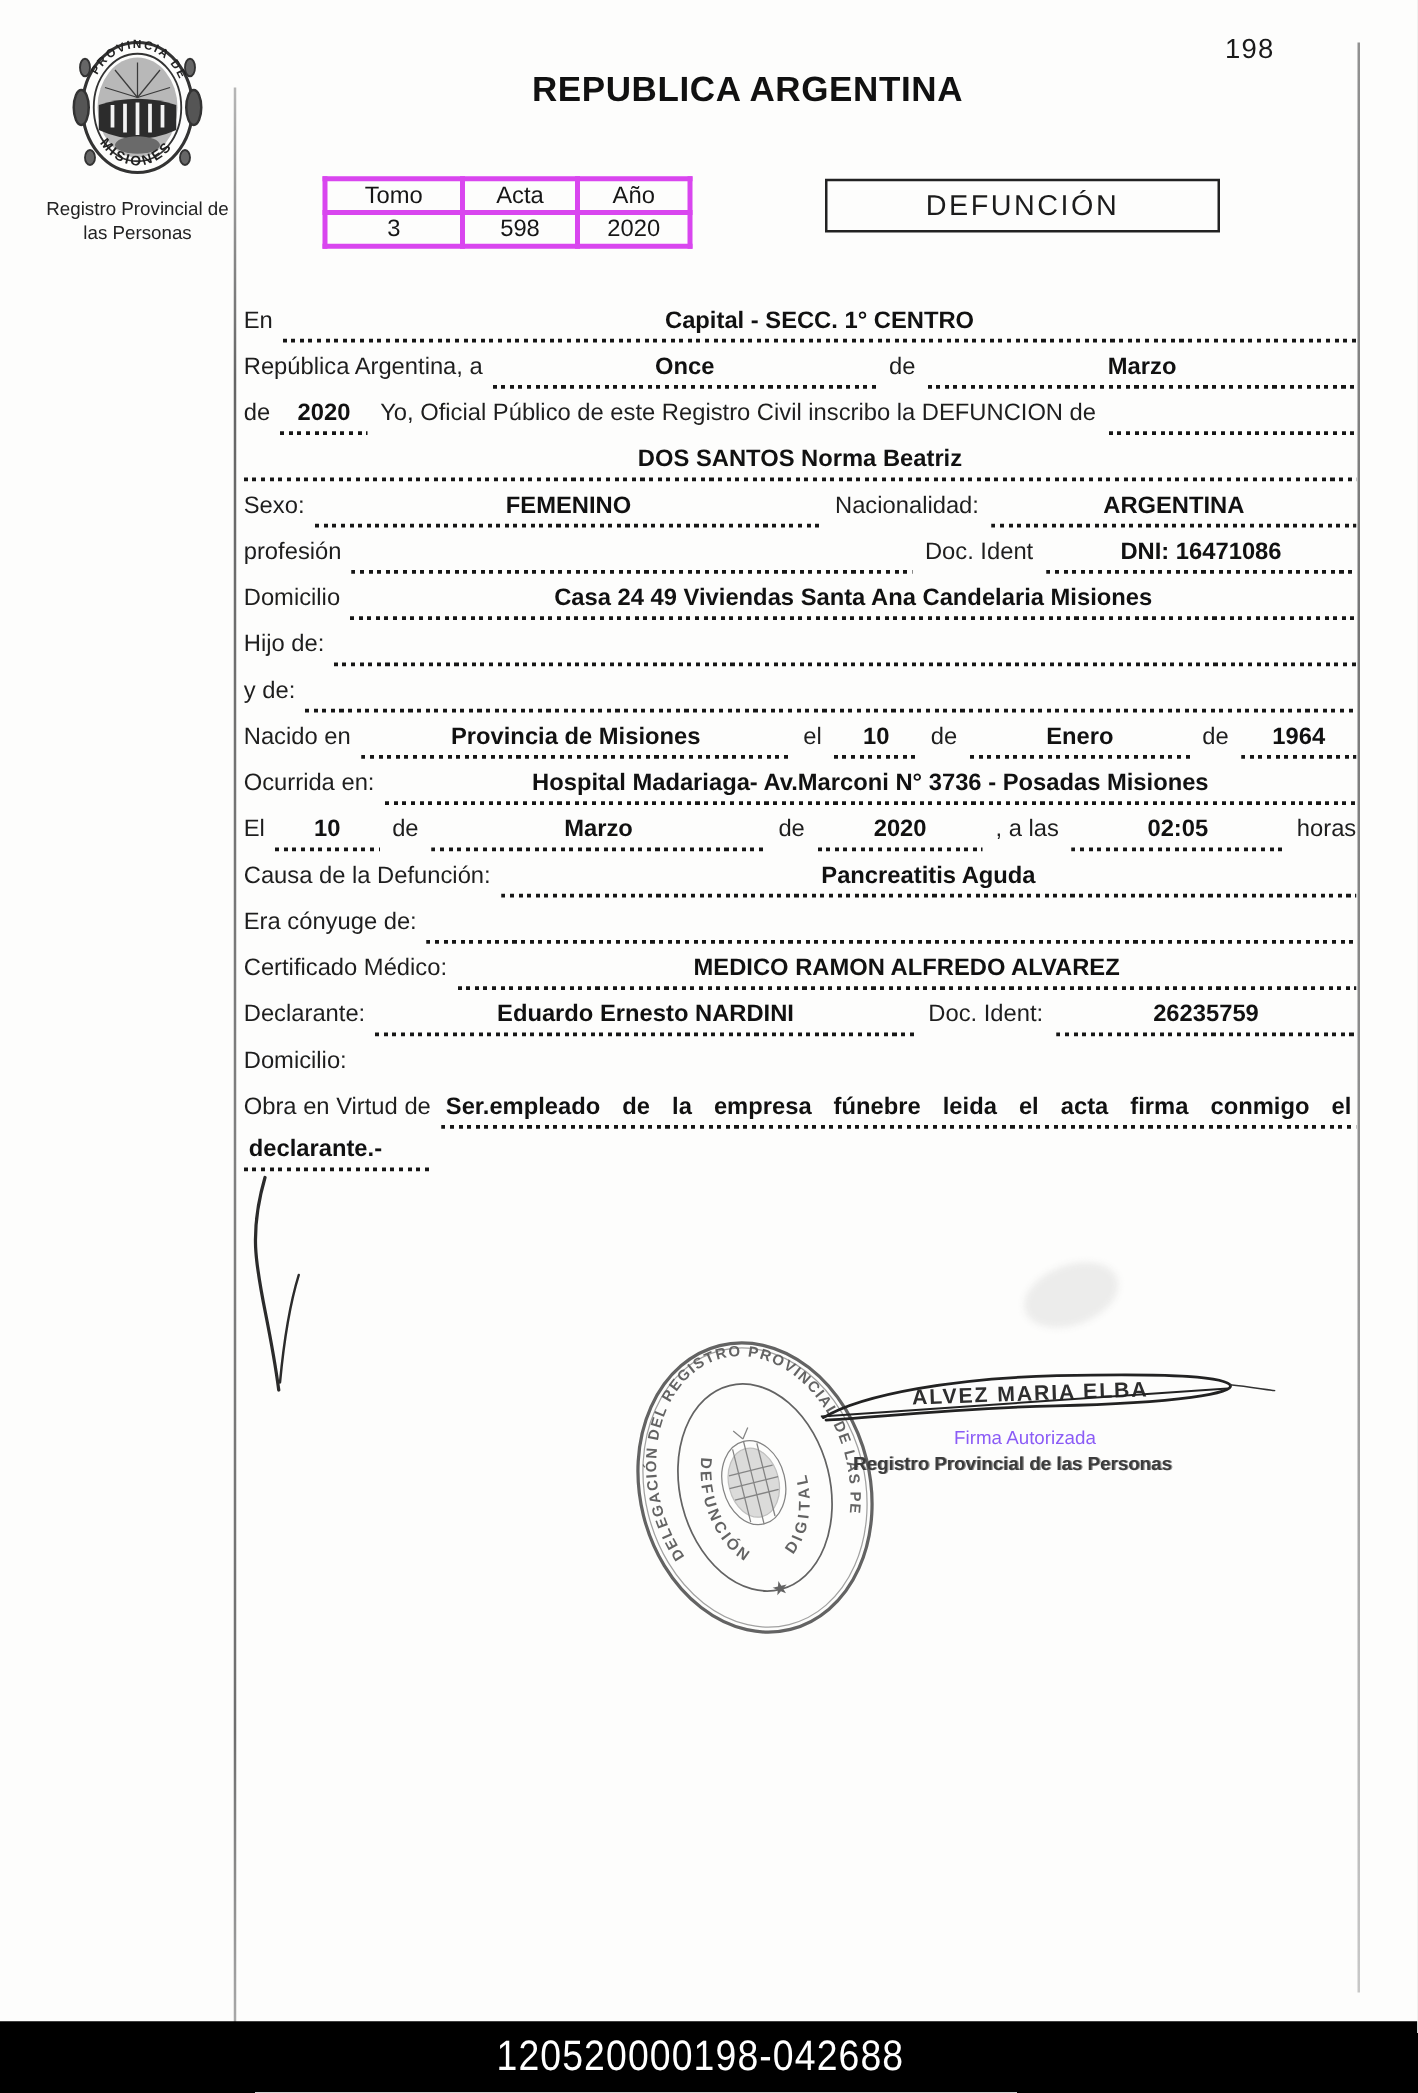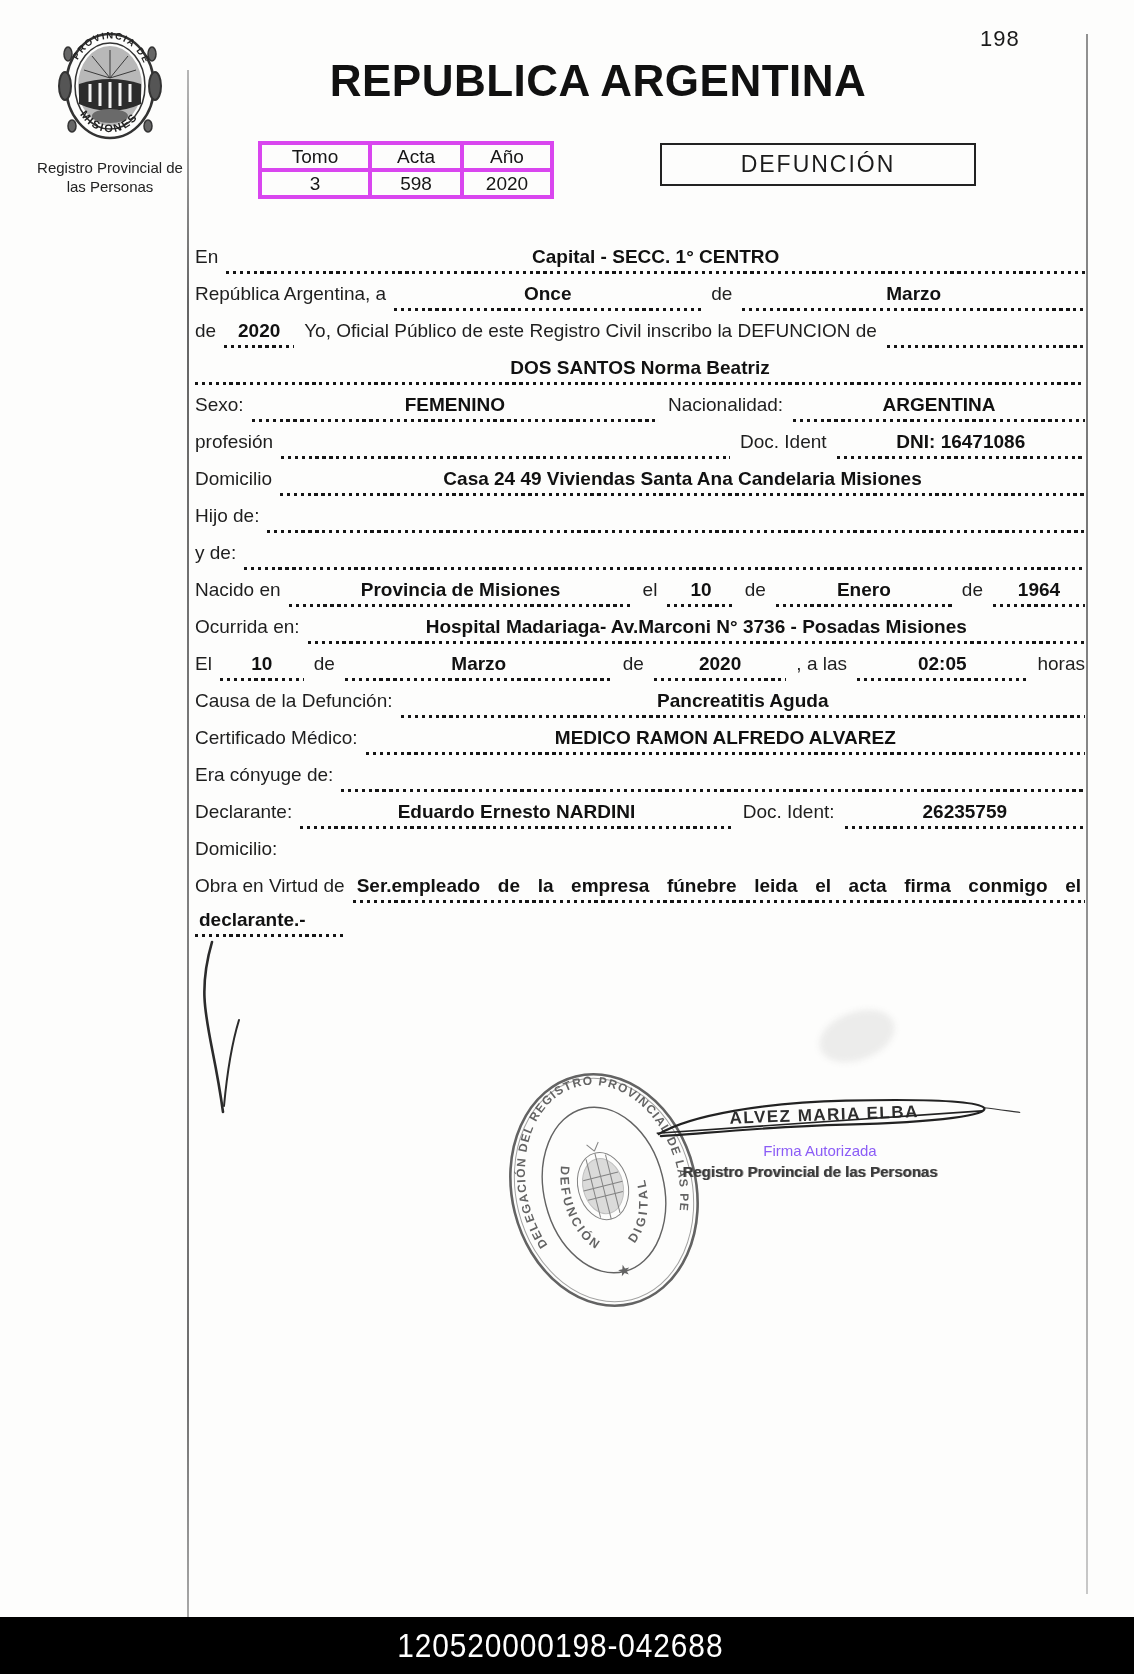--- a/index.html
+++ b/index.html
@@ -16,21 +16,21 @@
   .vline.right { left:1086px; top:34px; height:1560px;
     background:linear-gradient(#777, #555 30%, #888 70%, #bbb); opacity:.8;}
   .page-number { position:absolute; left:980px; top:26px; font-size:22px; letter-spacing:1px; }
 
   
   .logo { position:absolute; left:52px; top:26px; }
   .logo-caption { position:absolute; left:12px; top:158px; width:196px;
     text-align:center; font-size:15px; line-height:19px; color:#222; }
 
   .title { position:absolute; left:298px; top:56px; width:600px; text-align:center;
-    font-size:44px; font-weight:bold; letter-spacing:.5px; color:#111; }
+    font-size:28px; font-weight:bold; letter-spacing:.5px; color:#111; }
 
   
   .record-table { position:absolute; left:258px; top:141px; border-collapse:collapse; }
   .record-table td {
     border:4px solid #d946ef; text-align:center; font-size:19px;
     height:27px; padding:0; color:#161616;
   }
   .record-table .c0 { width:110px; } .record-table .c1 { width:92px; } .record-table .c2 { width:90px; }
 
   .act-box { position:absolute; left:660px; top:143px; width:316px; height:43px;
@@ -271,30 +271,30 @@
     </div>
 
     <div class="row">
       <span class="lbl">Causa de la Defunción:</span>
       <span class="f grow">
           <span class="v">Pancreatitis Aguda</span>
         </span>
     </div>
 
     <div class="row">
+      <span class="lbl">Era cónyuge de:</span>
+      <span class="f grow">
+          <span class="v"></span>
+        </span>
+    </div>
+
+    <div class="row">
       <span class="lbl">Certificado Médico:</span>
       <span class="f grow">
           <span class="v">MEDICO RAMON ALFREDO ALVAREZ</span>
-        </span>
-    </div>
-
-    <div class="row">
-      <span class="lbl">Era cónyuge de:</span>
-      <span class="f grow">
-          <span class="v"></span>
         </span>
     </div>
 
     <div class="row">
       <span class="lbl">Declarante:</span>
       <span class="f" style="flex:420 1 0">
           <span class="v">Eduardo Ernesto NARDINI</span>
         </span>
       <span class="mid">Doc. Ident:</span>
       <span class="f" style="flex:230 1 0">

